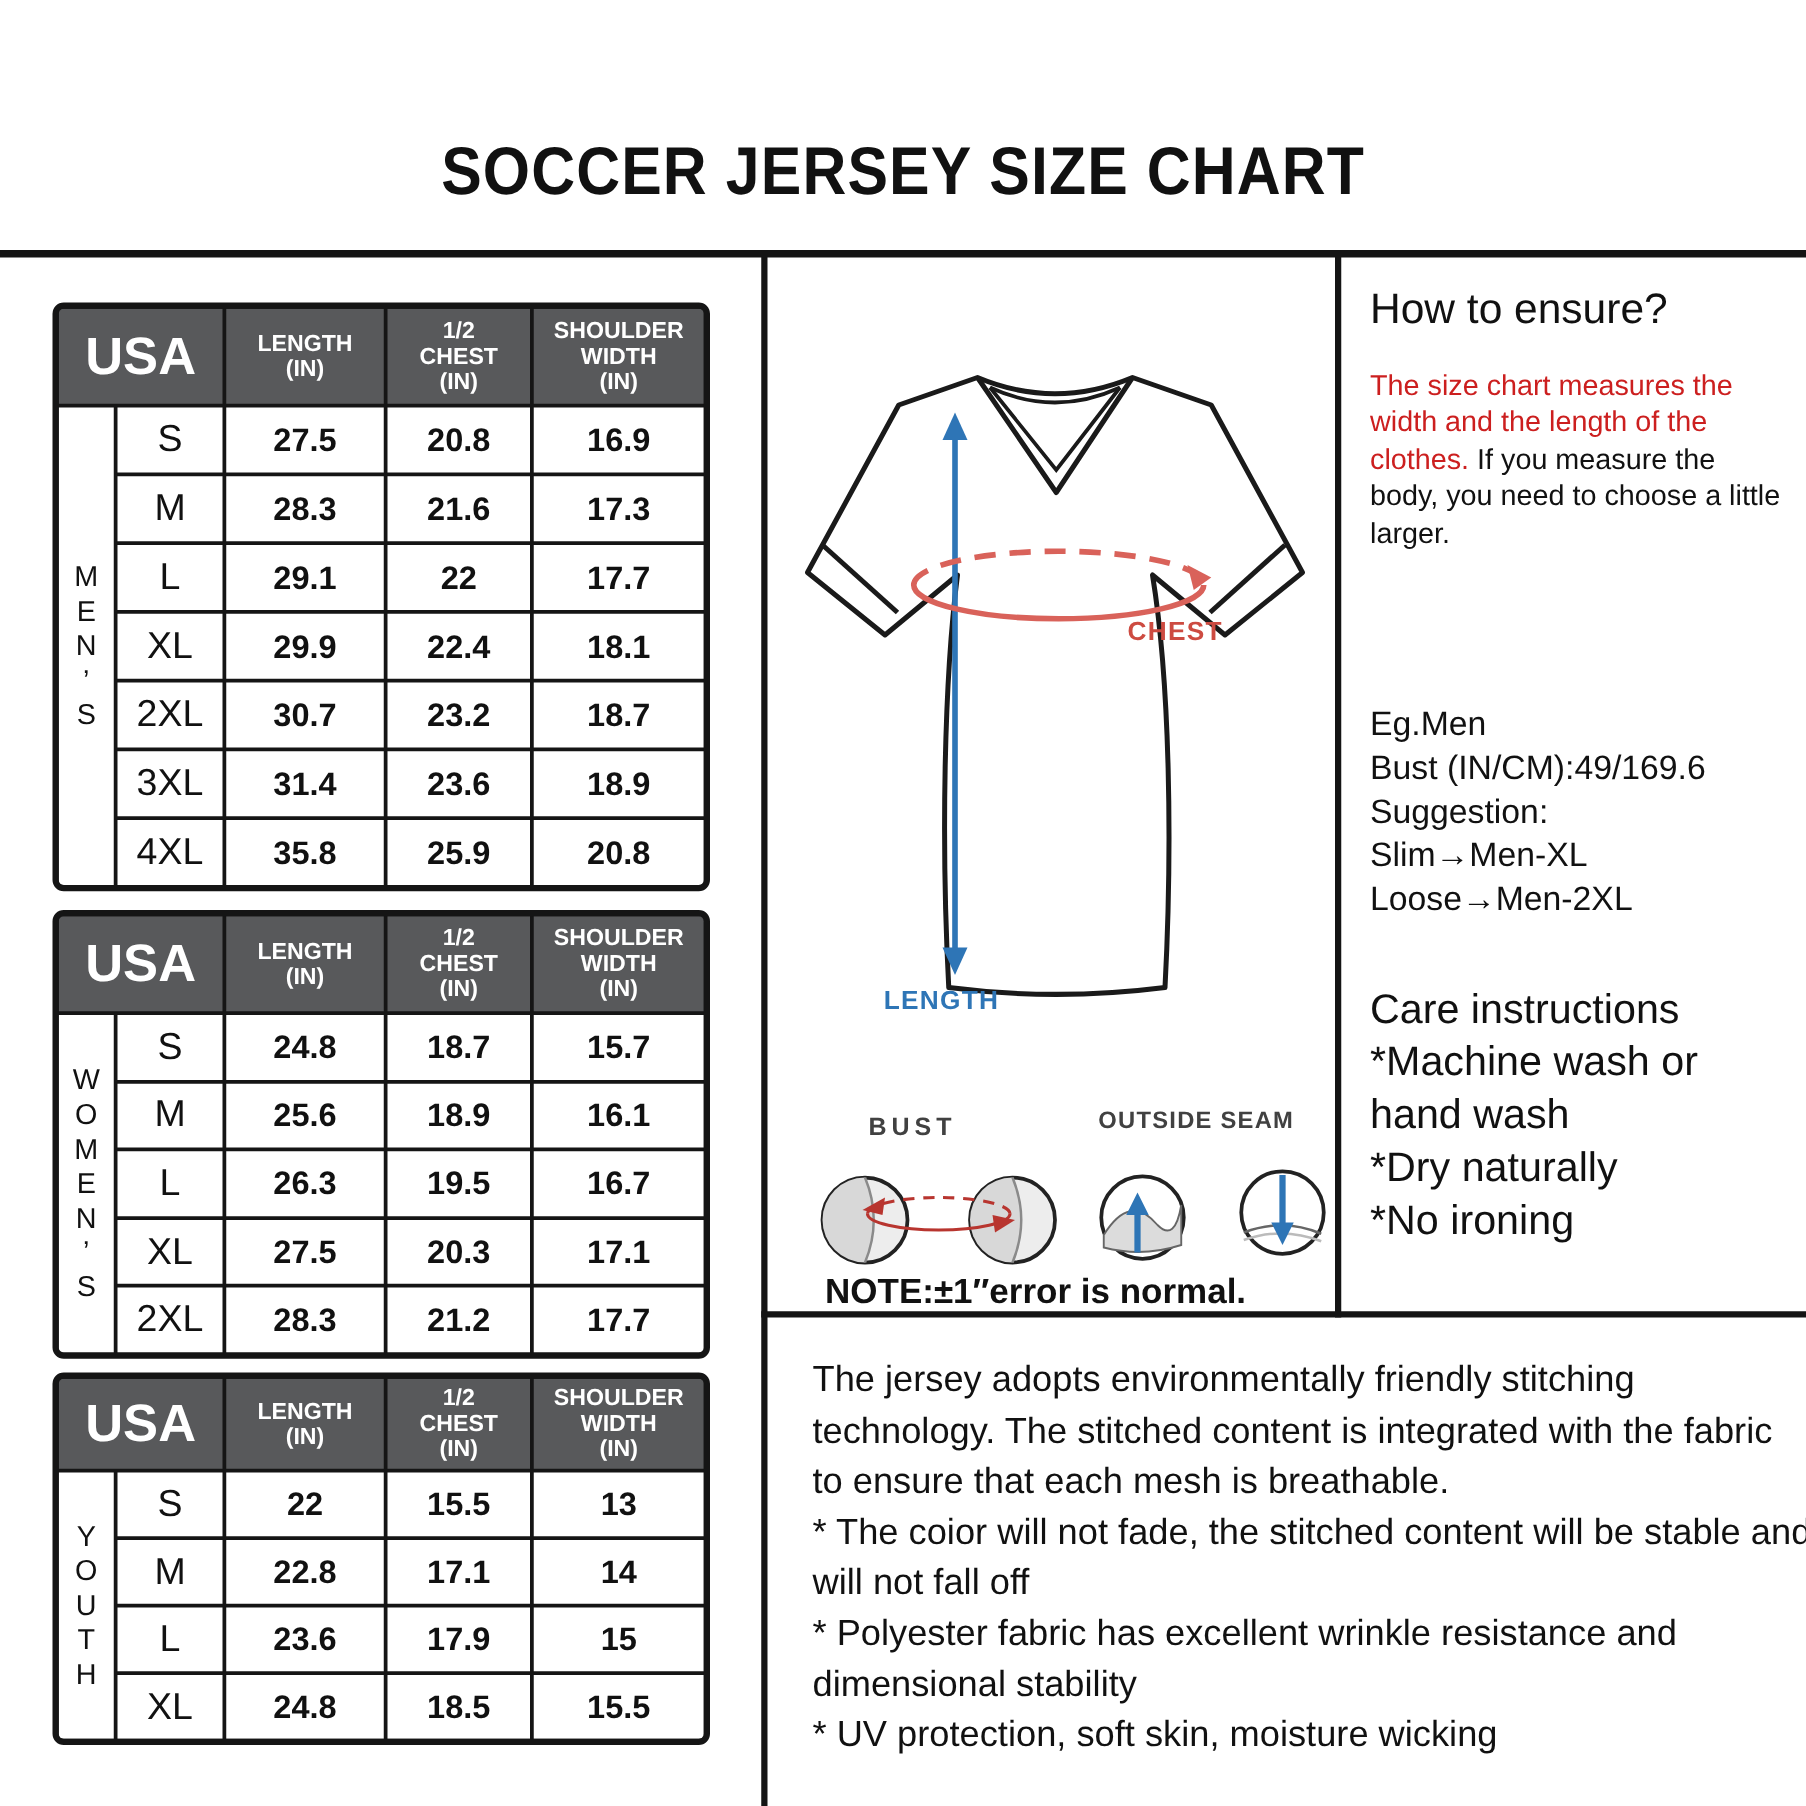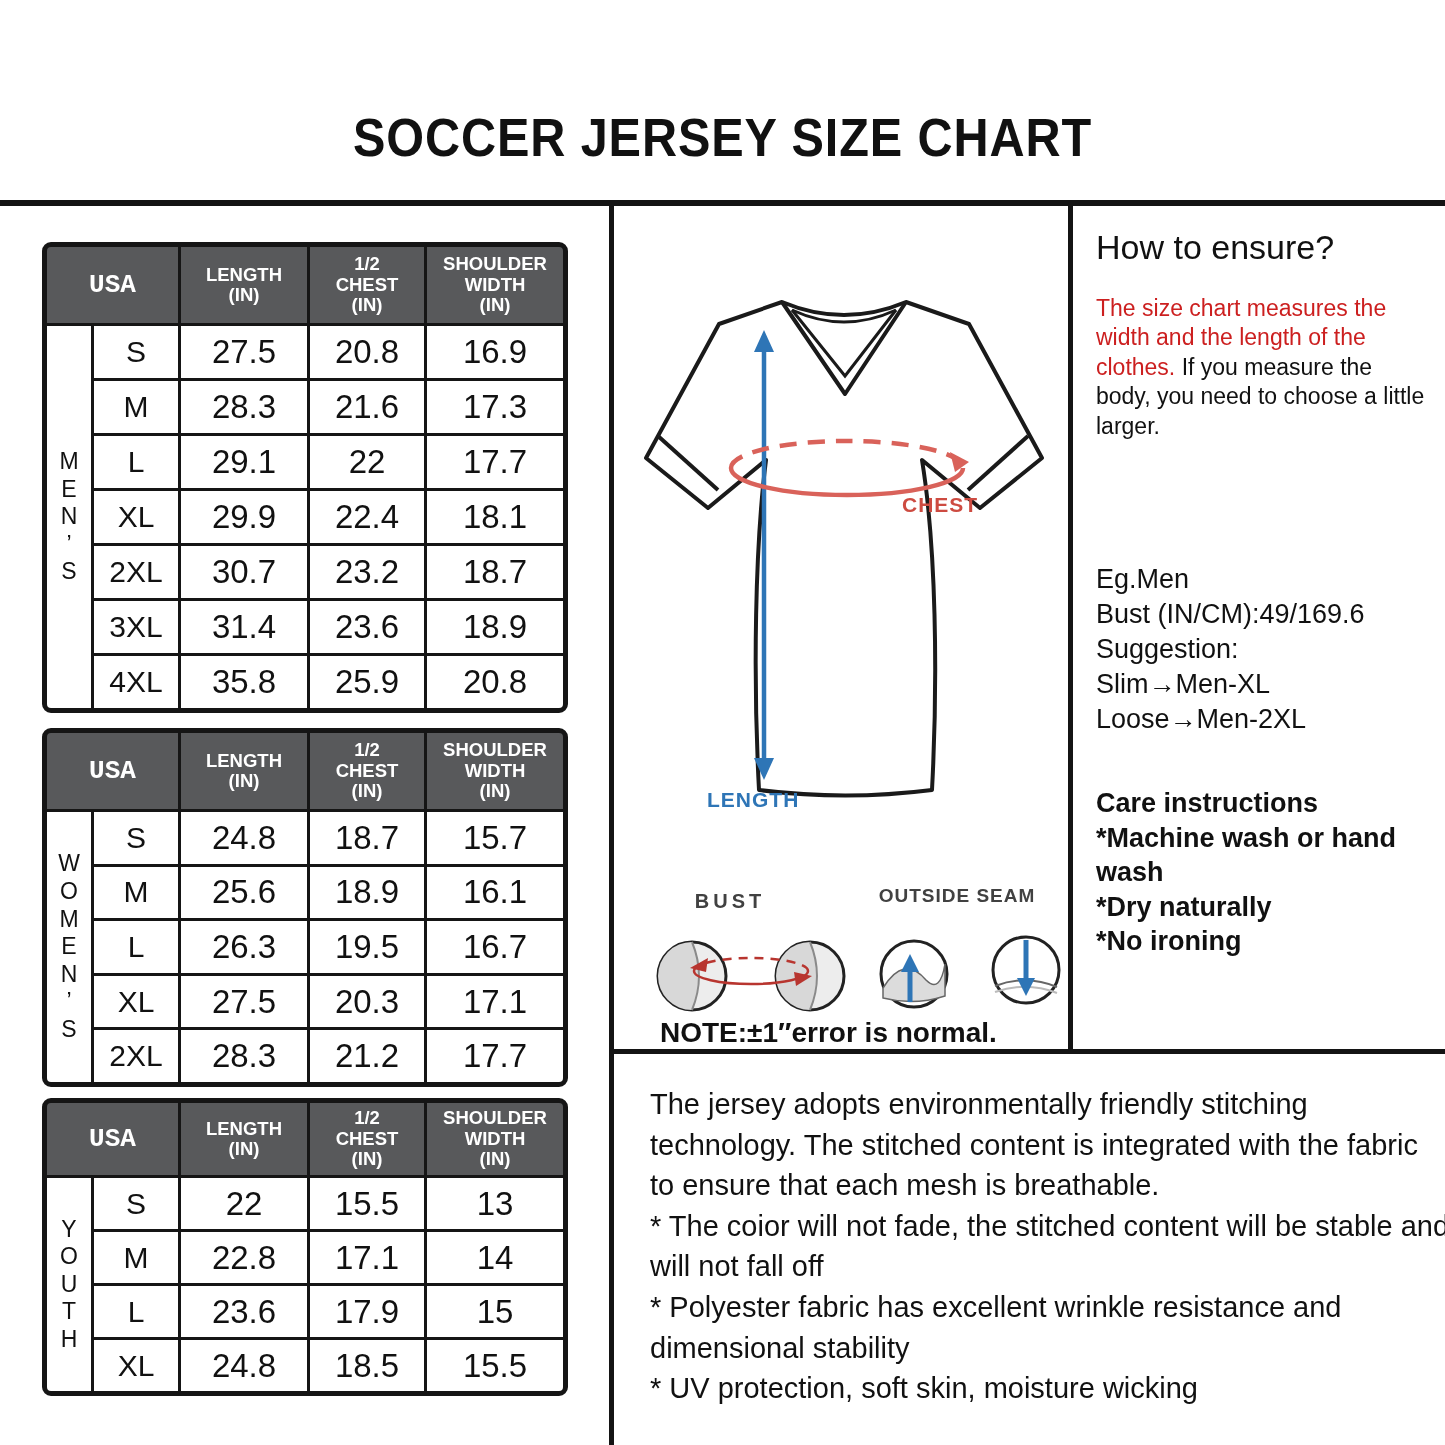--- a/index.html
+++ b/index.html
@@ -17,32 +17,32 @@
 
   
   .tbl{position:absolute;left:42px;width:526px;display:grid;box-sizing:border-box;
        grid-template-columns:44px 84px 126px 114px 136px;gap:3px;
        background:#151515;border:5px solid #151515;border-radius:9px;overflow:hidden;}
   .tbl-men{top:242px;height:471px;grid-template-rows:76px repeat(7,1fr);}
   .tbl-women{top:728px;height:359px;grid-template-rows:76px repeat(5,1fr);}
   .tbl-youth{top:1098px;height:298px;grid-template-rows:72px repeat(4,1fr);}
   .cell{background:#fff;display:flex;align-items:center;justify-content:center;text-align:center;}
   .hd{background:#58595b;color:#fff;font-weight:700;flex-direction:column;line-height:1.1;font-size:18.5px;}
-  .hd-usa{grid-column:1/3;grid-row:1;font-size:26px;line-height:1;font-family:Liberation Mono, monospace;}
+  .hd-usa{grid-column:1/3;grid-row:1;font-size:42px;line-height:1;}
   .side{grid-column:1;grid-row:2/-1;font-size:23px;line-height:1.2;}
   .v-label{white-space:pre-line;}
   .sz{font-size:30px;font-weight:400;}
-  .num{font-size:33px;font-weight:400;}
+  .num{font-size:26px;font-weight:700;}
 
   
   .htm-heading{position:absolute;left:1096px;top:228px;width:336px;font-size:34px;font-weight:400;}
   .htm-intro{position:absolute;left:1096px;top:294px;width:336px;font-size:23px;line-height:1.28;margin:0;}
   .red{color:#cc1f1f;}
   .htm-example{position:absolute;left:1096px;top:562px;width:336px;font-size:27px;line-height:1.3;}
-  .htm-care{position:absolute;left:1096px;top:786px;width:344px;font-size:27px;line-height:1.28;font-weight:bold;}
+  .htm-care{position:absolute;left:1096px;top:786px;width:344px;font-size:33px;line-height:1.28;}
 
   
   .desc{position:absolute;left:630px;top:1084px;width:800px;font-size:29px;line-height:1.4;margin-left:20px;}
   .desc p{margin:0;}
 </style>
 </head>
 <body>
 
 <div class="title">SOCCER JERSEY SIZE CHART</div>
 

